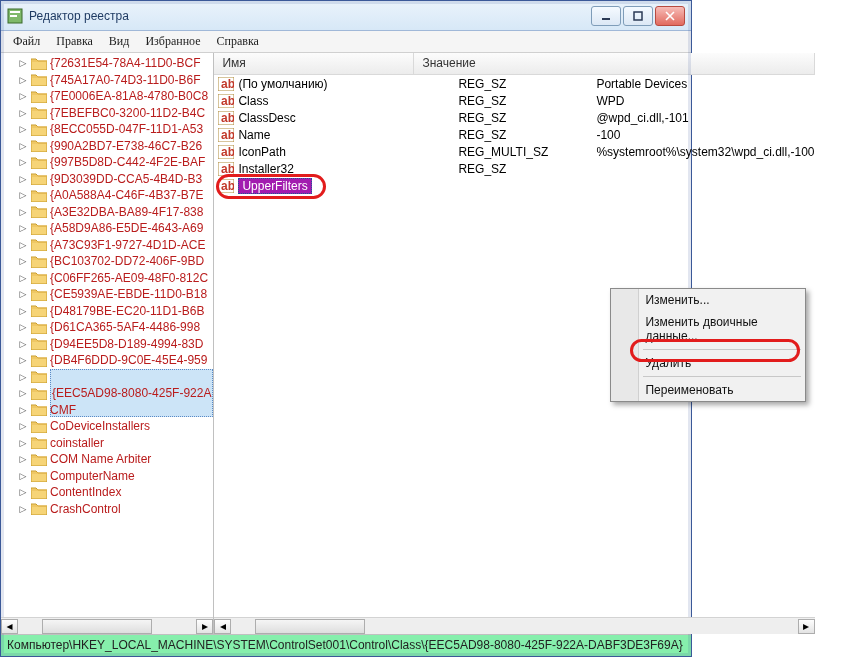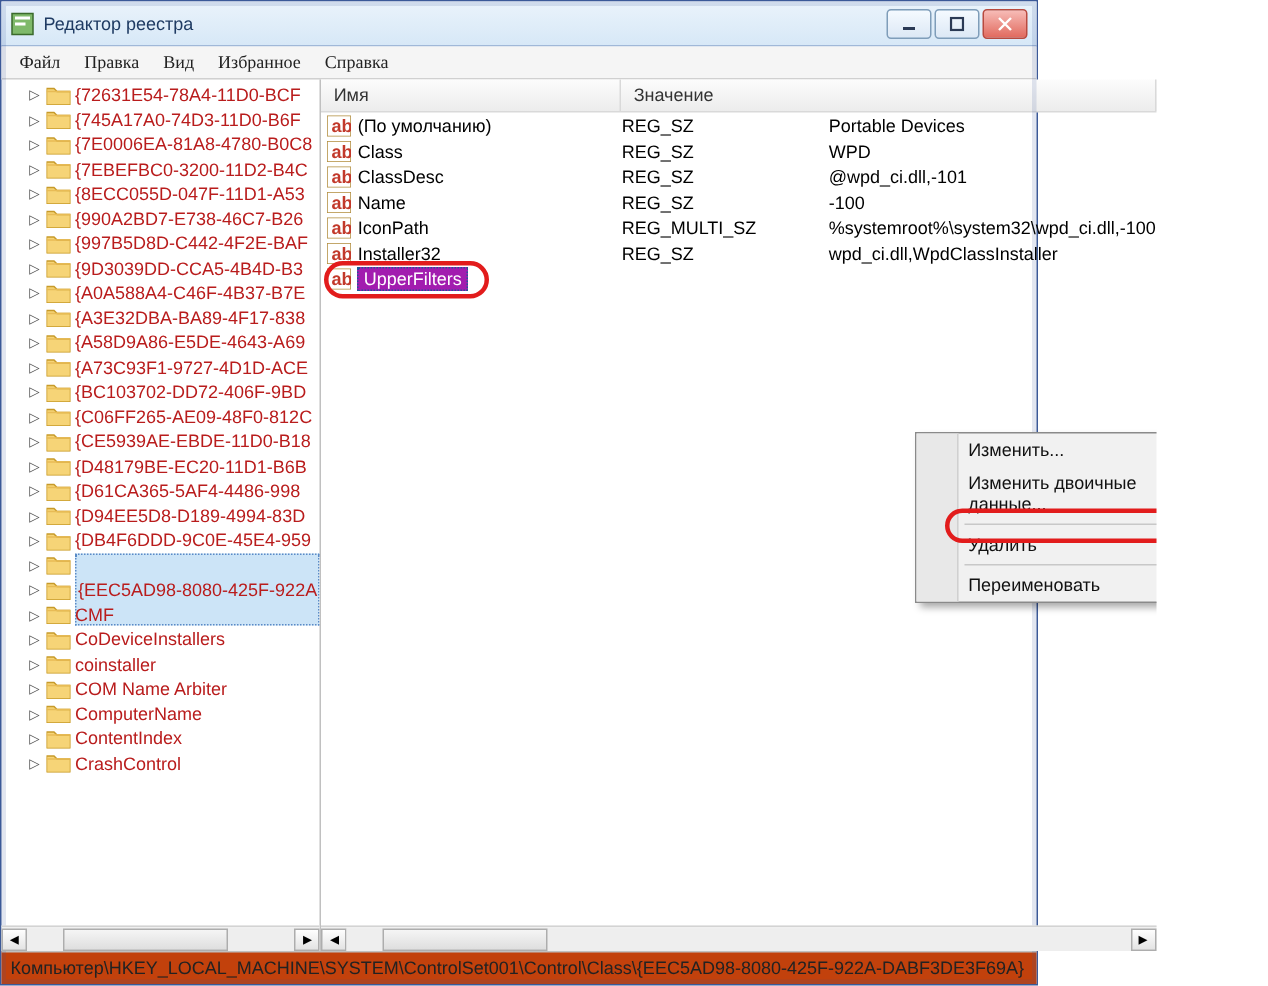--- a/index.html
+++ b/index.html
@@ -24,36 +24,36 @@
 .tree-row .lbl { color: #b91c1c; }
 .tree-row.sel .lbl { background: #cce4f7; border: 1px dotted #5a8ac6; padding: 16px 1px; }
 .right { flex: 1; display: flex; flex-direction: column; min-height: 0; }
 .cols { height: 22px; display: flex; border-bottom: 1px solid #d9d9d9; background: linear-gradient(#fcfcfc,#ececec); }
 .col { padding: 3px 8px; border-right: 1px solid #d9d9d9; color: #333; }
 .col.c1 { width: 200px; } .col.c2 { width: 138px; } .col.c3 { flex: 1; }
 .vals { flex: 1; overflow: hidden; position: relative; }
 .vrow { display: flex; align-items: center; height: 17px; padding-left: 4px; }
 .vrow .vi { width: 16px; height: 14px; margin-right: 4px; flex-shrink: 0; }
 .vrow .n { width: 176px; white-space: nowrap; overflow: hidden; }
-.vrow .t { width: 138px; }
+.vrow .t { width: 138px; margin-left: 44px; }
 .vrow .v { flex: 1; white-space: nowrap; }
 .vrow.selected { }
 .sel-pill { position: relative; display: inline-flex; align-items: center; }
 .sel-pill .vi { position: relative; z-index: 2; }
 .sel-pill .ntxt { position: relative; z-index: 2; background: #a21caf; color: #fff; padding: 0 3px; border: 1px dotted #1a5a99; }
 .red-oval { position: absolute; border: 3px solid #e21c1c; border-radius: 50px; pointer-events: none; z-index: 5; }
 .ctx { position: absolute; left: 396px; top: 213px; width: 196px; background: #f1f1f1; border: 1px solid #8a8a8a; box-shadow: 3px 3px 5px rgba(0,0,0,.35); z-index: 3; }
 .ctx .stripe { position: absolute; left: 0; top: 0; bottom: 0; width: 28px; background: #e8e8e8; border-right: 1px solid #d0d0d0; }
 .ctx .ci { position: relative; padding: 4px 10px 4px 34px; color: #111; }
 .ctx .ci.d { padding: 0; margin: 2px 4px 2px 32px; height: 0; border-top: 1px solid #c8c8c8; }
 .hscroll { height: 17px; background: #f0f0f0; border-top: 1px solid #d3d3d3; position: relative; display: flex; align-items: center; }
 .hscroll .arr { width: 17px; height: 15px; border: 1px solid #adadad; background: linear-gradient(#fefefe,#e3e3e3); display:flex; align-items:center; justify-content:center; }
 .hscroll .track { flex: 1; height: 15px; background: #eee; position: relative; }
 .hscroll .thumb { position: absolute; top: 0; height: 15px; background: linear-gradient(#f5f5f5,#dedede); border: 1px solid #adadad; }
-.status { height: 22px; border-top: 1px solid #c0c0c0; padding: 3px 6px; color: #222; background: #c2410c; white-space: nowrap; overflow: hidden; }
+.status { height: 22px; border-top: 1px solid #c0c0c0; padding: 3px 6px; color: #222; background: #86efac; white-space: nowrap; overflow: hidden; }
 </style>
 </head>
 <body>
 
 <div class="window">
   <div class="outer-glow"></div>
 
   <div class="titlebar">
     <svg class="icon" viewBox="0 0 16 16">
         <rect x="1" y="1" width="14" height="14" fill="#7fb96a" stroke="#3a6a2b"></rect>
@@ -376,21 +376,20 @@
             <span class="t">REG_MULTI_SZ</span>
             <span class="v">%systemroot%\system32\wpd_ci.dll,-100</span>
           </div>
           <div class="vrow">
             <span class="vi"><svg viewBox="0 0 16 14">
                 <rect x="0" y="0" width="16" height="14" fill="#fff" stroke="#b08b3a"></rect>
                 <text x="3" y="11" font-size="9" font-weight="bold" fill="#c2392b">ab</text>
               </svg></span>
             <span class="n">Installer32</span>
             <span class="t">REG_SZ</span>
-            <span class="v">wpd_ci.dll,WpdClassInstaller</span>
           </div>
           <div class="vrow selected">
             <span class="sel-pill">
               <span class="vi"><svg viewBox="0 0 16 14">
                   <rect x="0" y="0" width="16" height="14" fill="#fff" stroke="#b08b3a"></rect>
                   <text x="3" y="11" font-size="9" font-weight="bold" fill="#c2392b">ab</text>
                 </svg></span>
               <span class="ntxt">UpperFilters</span>
             </span>
           </div>

